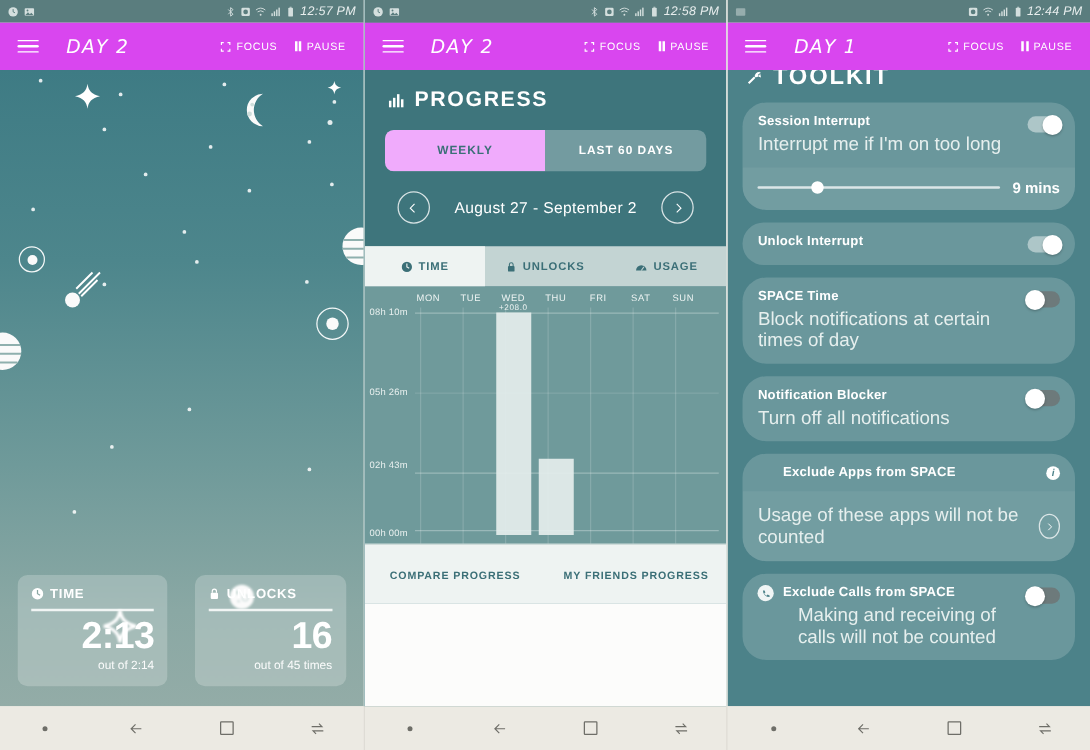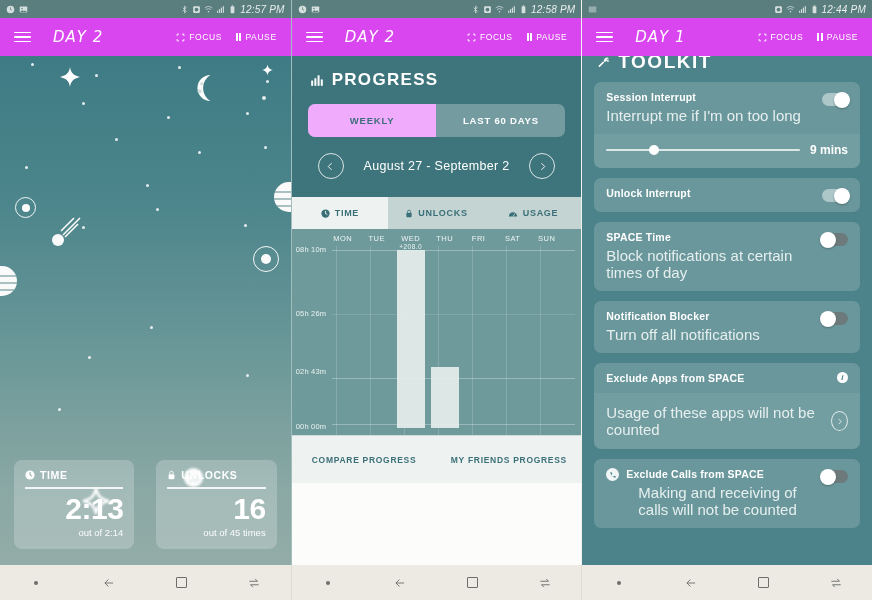--- a/index.html
+++ b/index.html
@@ -88,21 +88,21 @@
 
   .compare { position: absolute; left: 0; right: 0; bottom: 82px; height: 48px; background: #eef3f2; display: flex; border-top: 1px solid #cfdcda; }
   .compare div { flex: 1; display: flex; align-items: center; justify-content: center; font-size: 8.5px; font-weight: bold; letter-spacing: .7px; color: #3b6f77; cursor: pointer; }
   .whitefill { position: absolute; left: 0; right: 0; bottom: 0; height: 82px; background: #fcfcfb; }
 
   
   .toolkit { position: absolute; top: 56px; left: 0; right: 0; bottom: 0; background: #4c8289; overflow: hidden; }
   .tk-header { display: flex; align-items: center; gap: 8px; padding: 0 14px; color: #fff; height: 16px; margin-top: -2px; }
   .tk-header-txt { font-size: 19px; font-weight: bold; letter-spacing: 1.5px; }
   .tk-list { padding: 12px 12px 0; display: flex; flex-direction: column; gap: 10px; }
-  .tk-card { background: rgba(255,255,255,0.17); border-radius: 7px; overflow: hidden; }
+  .tk-card { background: rgba(255,255,255,0.17); border-radius: 19px; overflow: hidden; }
   .tk-row { padding: 9px 12px 10px; display: flex; align-items: flex-start; }
   .tk-text { flex: 1; }
   .tk-title { color: #fff; font-size: 10.5px; font-weight: bold; letter-spacing: .2px; }
   .tk-sub { color: #e6efee; font-size: 15px; margin-top: 4px; }
   .toggle { width: 26px; height: 13px; border-radius: 7px; position: relative; flex: none; margin-top: 2px; cursor: pointer; }
   .toggle i { position: absolute; top: -1.5px; width: 16px; height: 16px; border-radius: 50%; background: #fff; box-shadow: 0 1px 2px rgba(0,0,0,.25); display: block; }
   .toggle.on { background: rgba(255,255,255,0.45); }
   .toggle.on i { right: -2px; }
   .toggle.off { background: #6d7a7b; }
   .toggle.off i { left: -2px; }
@@ -557,21 +557,21 @@
               <div class="tk-sub">Turn off all notifications</div>
             </div>
             <span class="toggle off">
                 <i></i>
               </span>
           </div>
         </div>
 
 
         <div class="tk-card">
-          <div class="tk-row" style="padding-bottom:9px;">
+          <div class="tk-row" style="padding-bottom:9px;align-items:center;margin-left:20px;">
             <div class="tk-text">
               <div class="tk-title">Exclude Apps from SPACE</div>
             </div>
             <span class="info-ico">i</span>
           </div>
           <div class="tk-divrow">
             <span class="tk-sub" style="margin-top:0">Usage of these apps will not be counted</span>
             <span class="arrowbtn">
               <svg style="width:7px;height:7px" viewBox="0 0 24 24">
                   <path d="M9 3l9 9-9 9" stroke="#fff" stroke-width="2.6" fill="none"></path>

